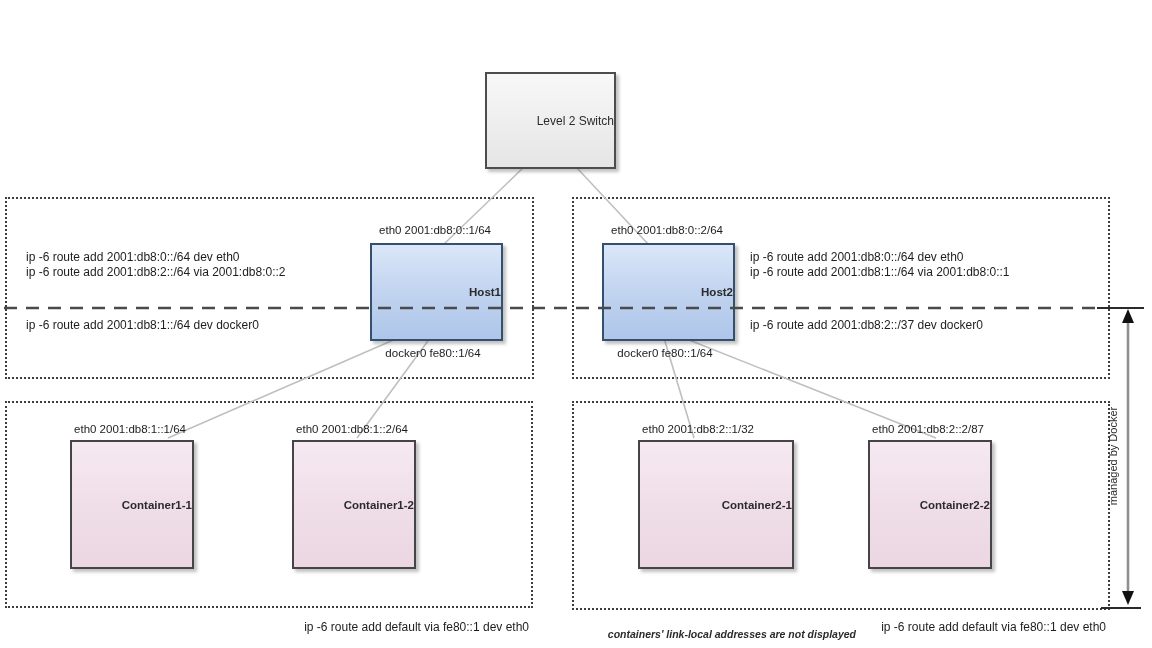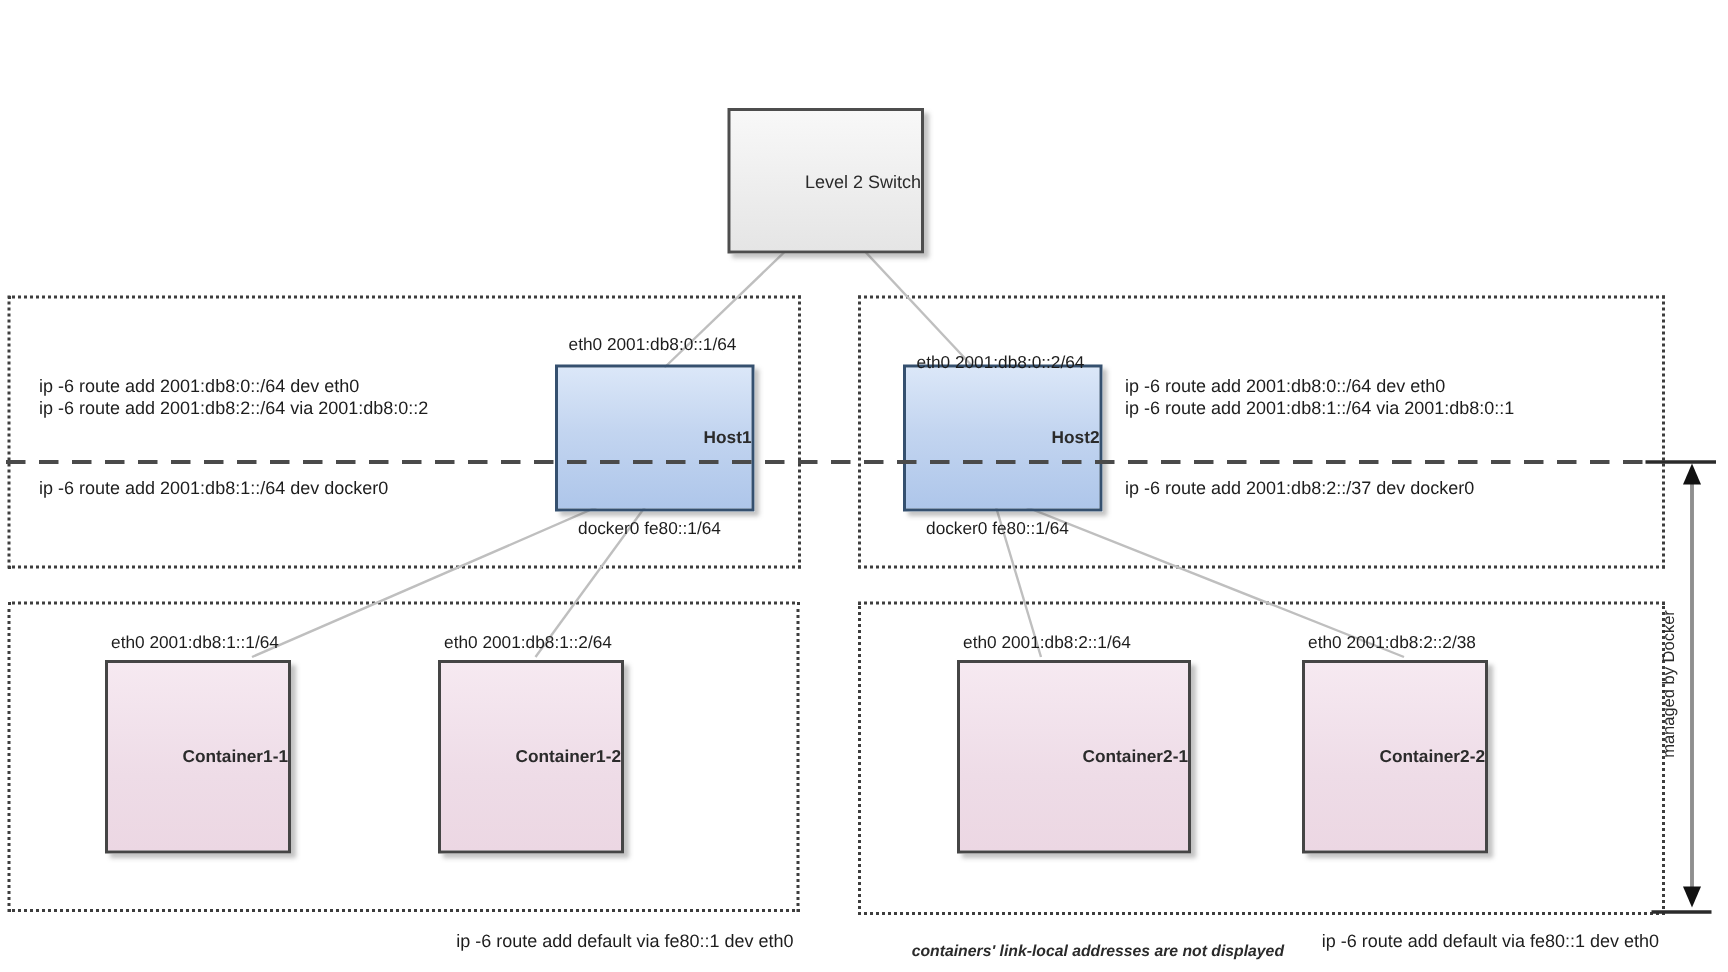--- a/index.html
+++ b/index.html
@@ -158,28 +158,28 @@
     <span>Container1-2</span>
   </div>
   <div class="node container-node" id="c21">
     <span>Container2-1</span>
   </div>
   <div class="node container-node" id="c22">
     <span>Container2-2</span>
   </div>
 
   <div class="iface-label" style="left:345px; top:224px; width:180px;">eth0 2001:db8:0::1/64</div>
-  <div class="iface-label" style="left:577px; top:224px; width:180px;margin-top:12px;">eth0 2001:db8:0::2/64</div>
+  <div class="iface-label" style="left:577px; top:224px; width:180px;">eth0 2001:db8:0::2/64</div>
   <div class="iface-label" style="left:343px; top:347px; width:180px;">docker0 fe80::1/64</div>
   <div class="iface-label" style="left:575px; top:347px; width:180px;">docker0 fe80::1/64</div>
 
   <div class="iface-label" style="left:45px; top:423px; width:170px;">eth0 2001:db8:1::1/64</div>
   <div class="iface-label" style="left:267px; top:423px; width:170px;">eth0 2001:db8:1::2/64</div>
-  <div class="iface-label" style="left:613px; top:423px; width:170px;">eth0 2001:db8:2::1/64</div>
-  <div class="iface-label" style="left:843px; top:423px; width:170px;">eth0 2001:db8:2::2/38</div>
+  <div class="iface-label" style="left:613px; top:423px; width:170px;">eth0 2001:db8:2::1/32</div>
+  <div class="iface-label" style="left:843px; top:423px; width:170px;">eth0 2001:db8:2::2/87</div>
 
   <div class="routes" id="routes1-top">
     <div>ip -6 route add 2001:db8:0::/64 dev eth0</div>
     <div>ip -6 route add 2001:db8:2::/64 via 2001:db8:0::2</div>
   </div>
   <div class="routes" id="routes1-bottom">
     <div>ip -6 route add 2001:db8:1::/64 dev docker0</div>
   </div>
   <div class="routes" id="routes2-top">
     <div>ip -6 route add 2001:db8:0::/64 dev eth0</div>

